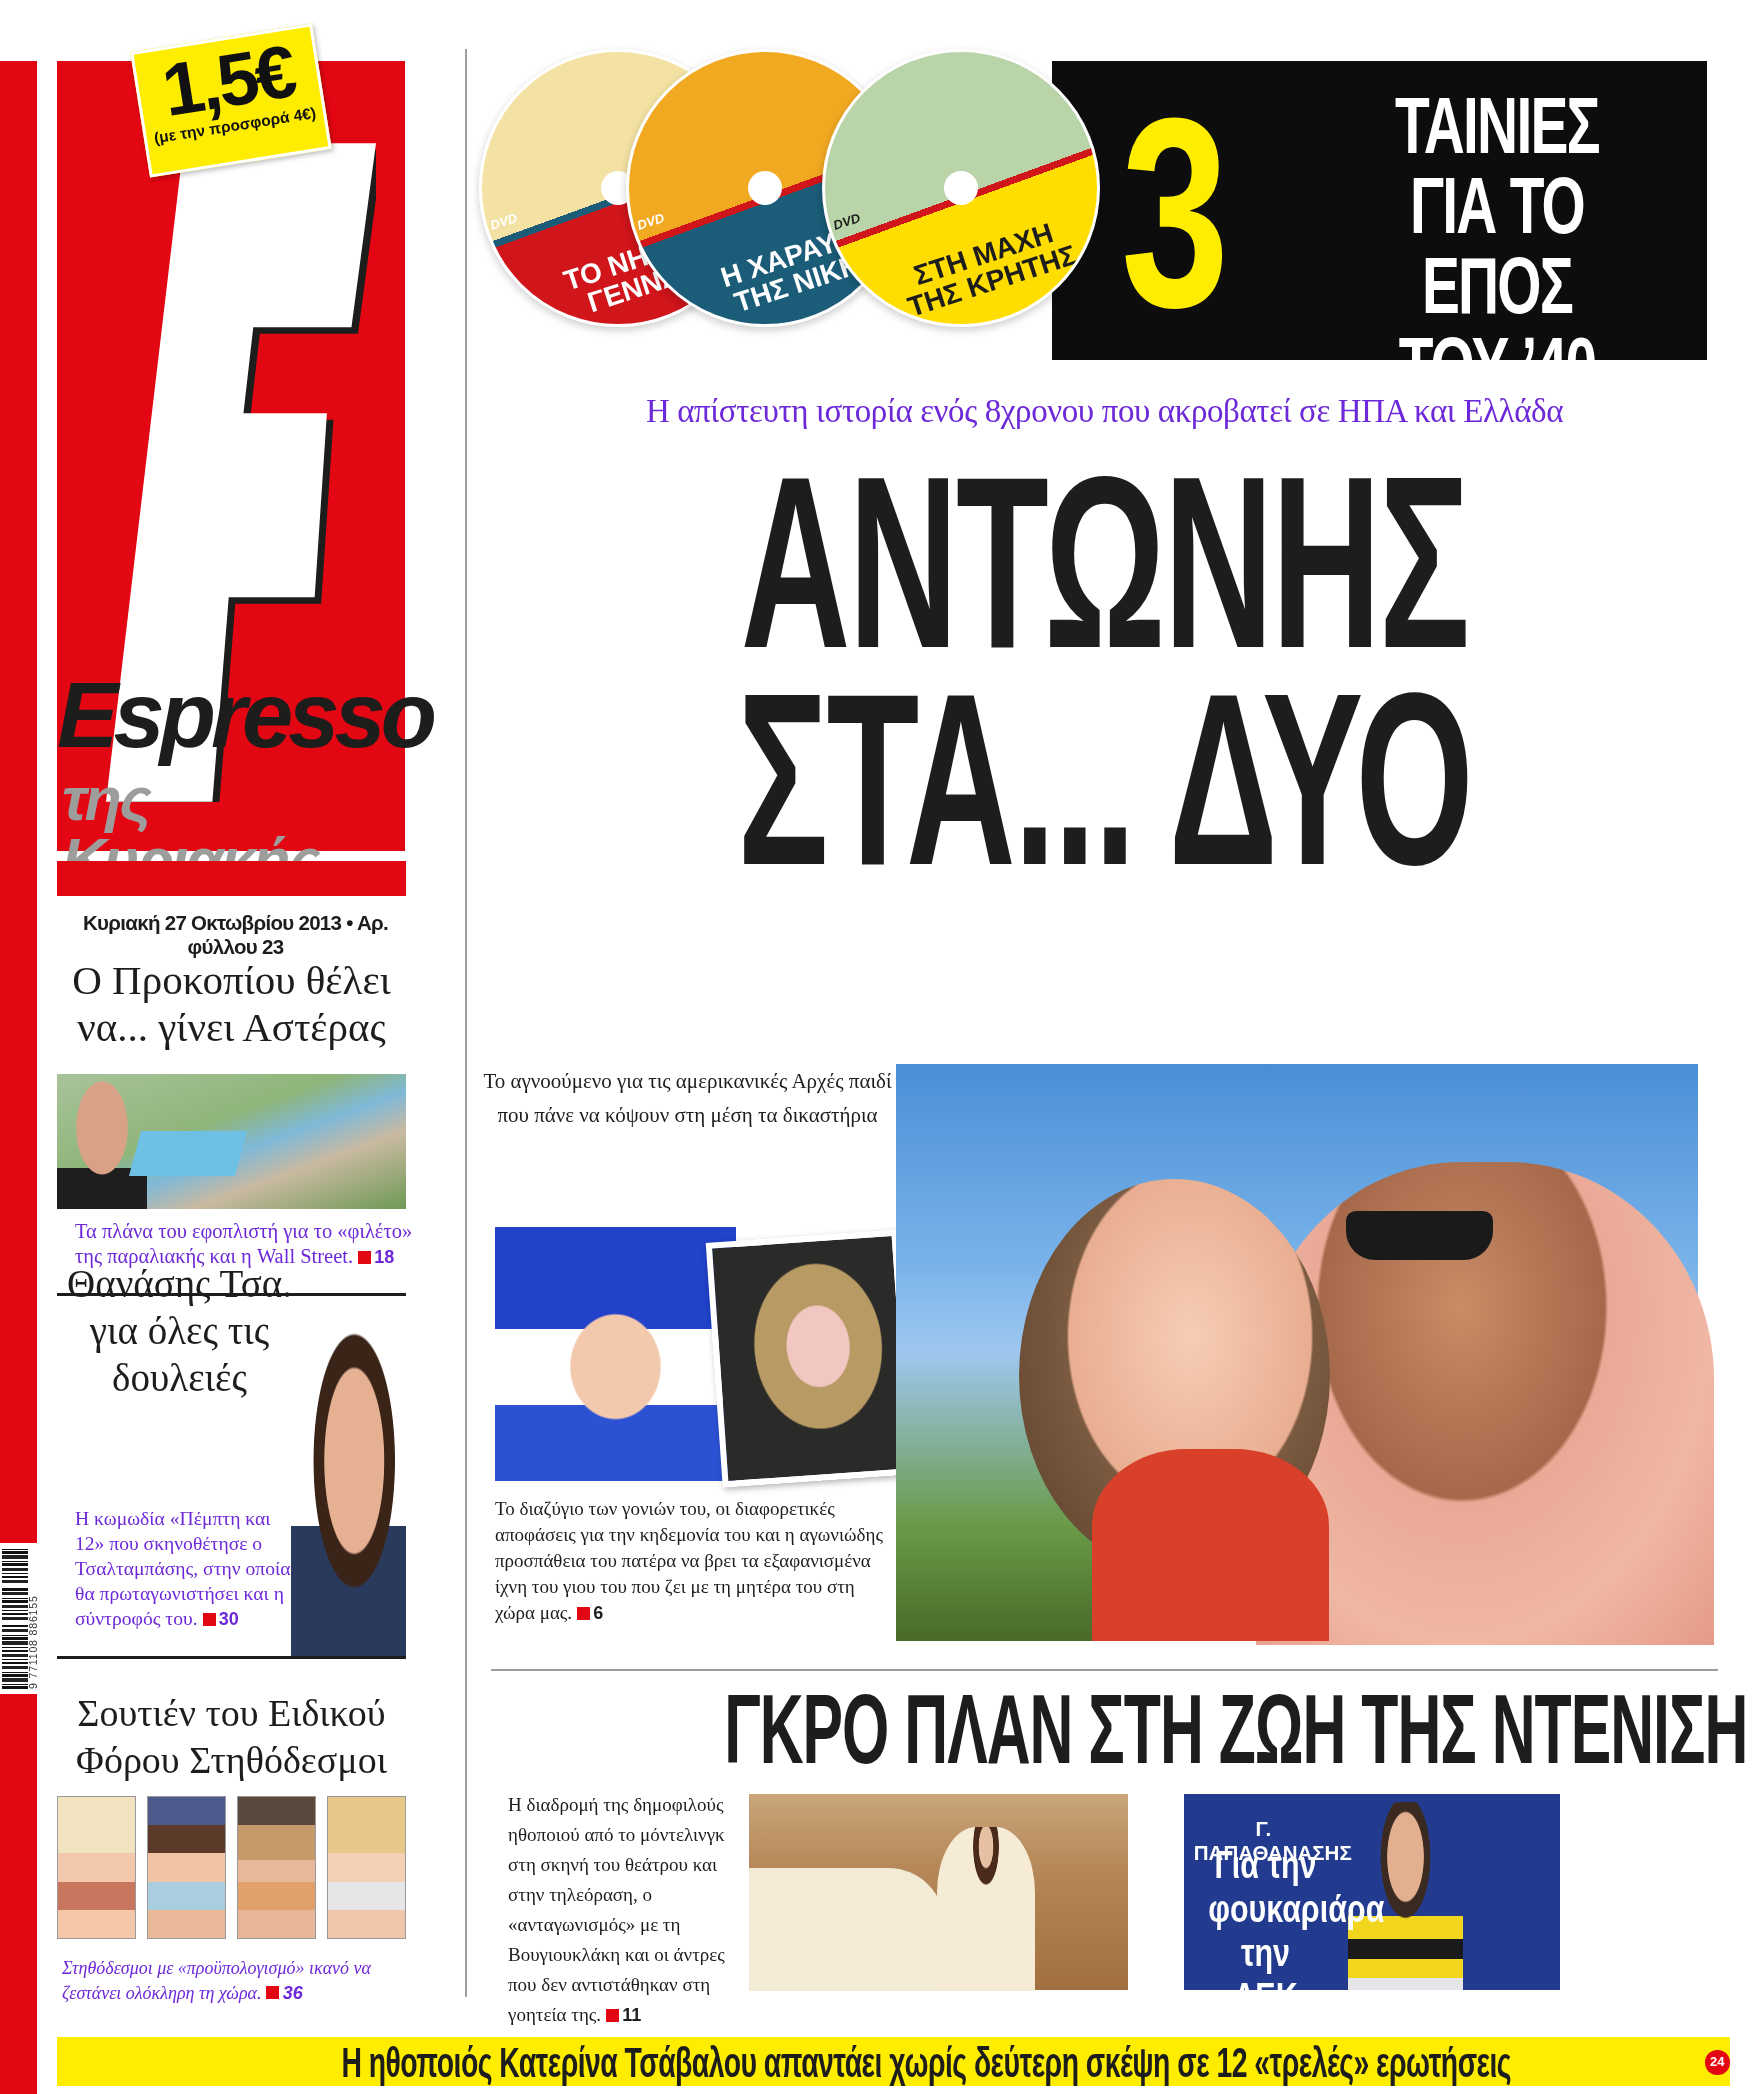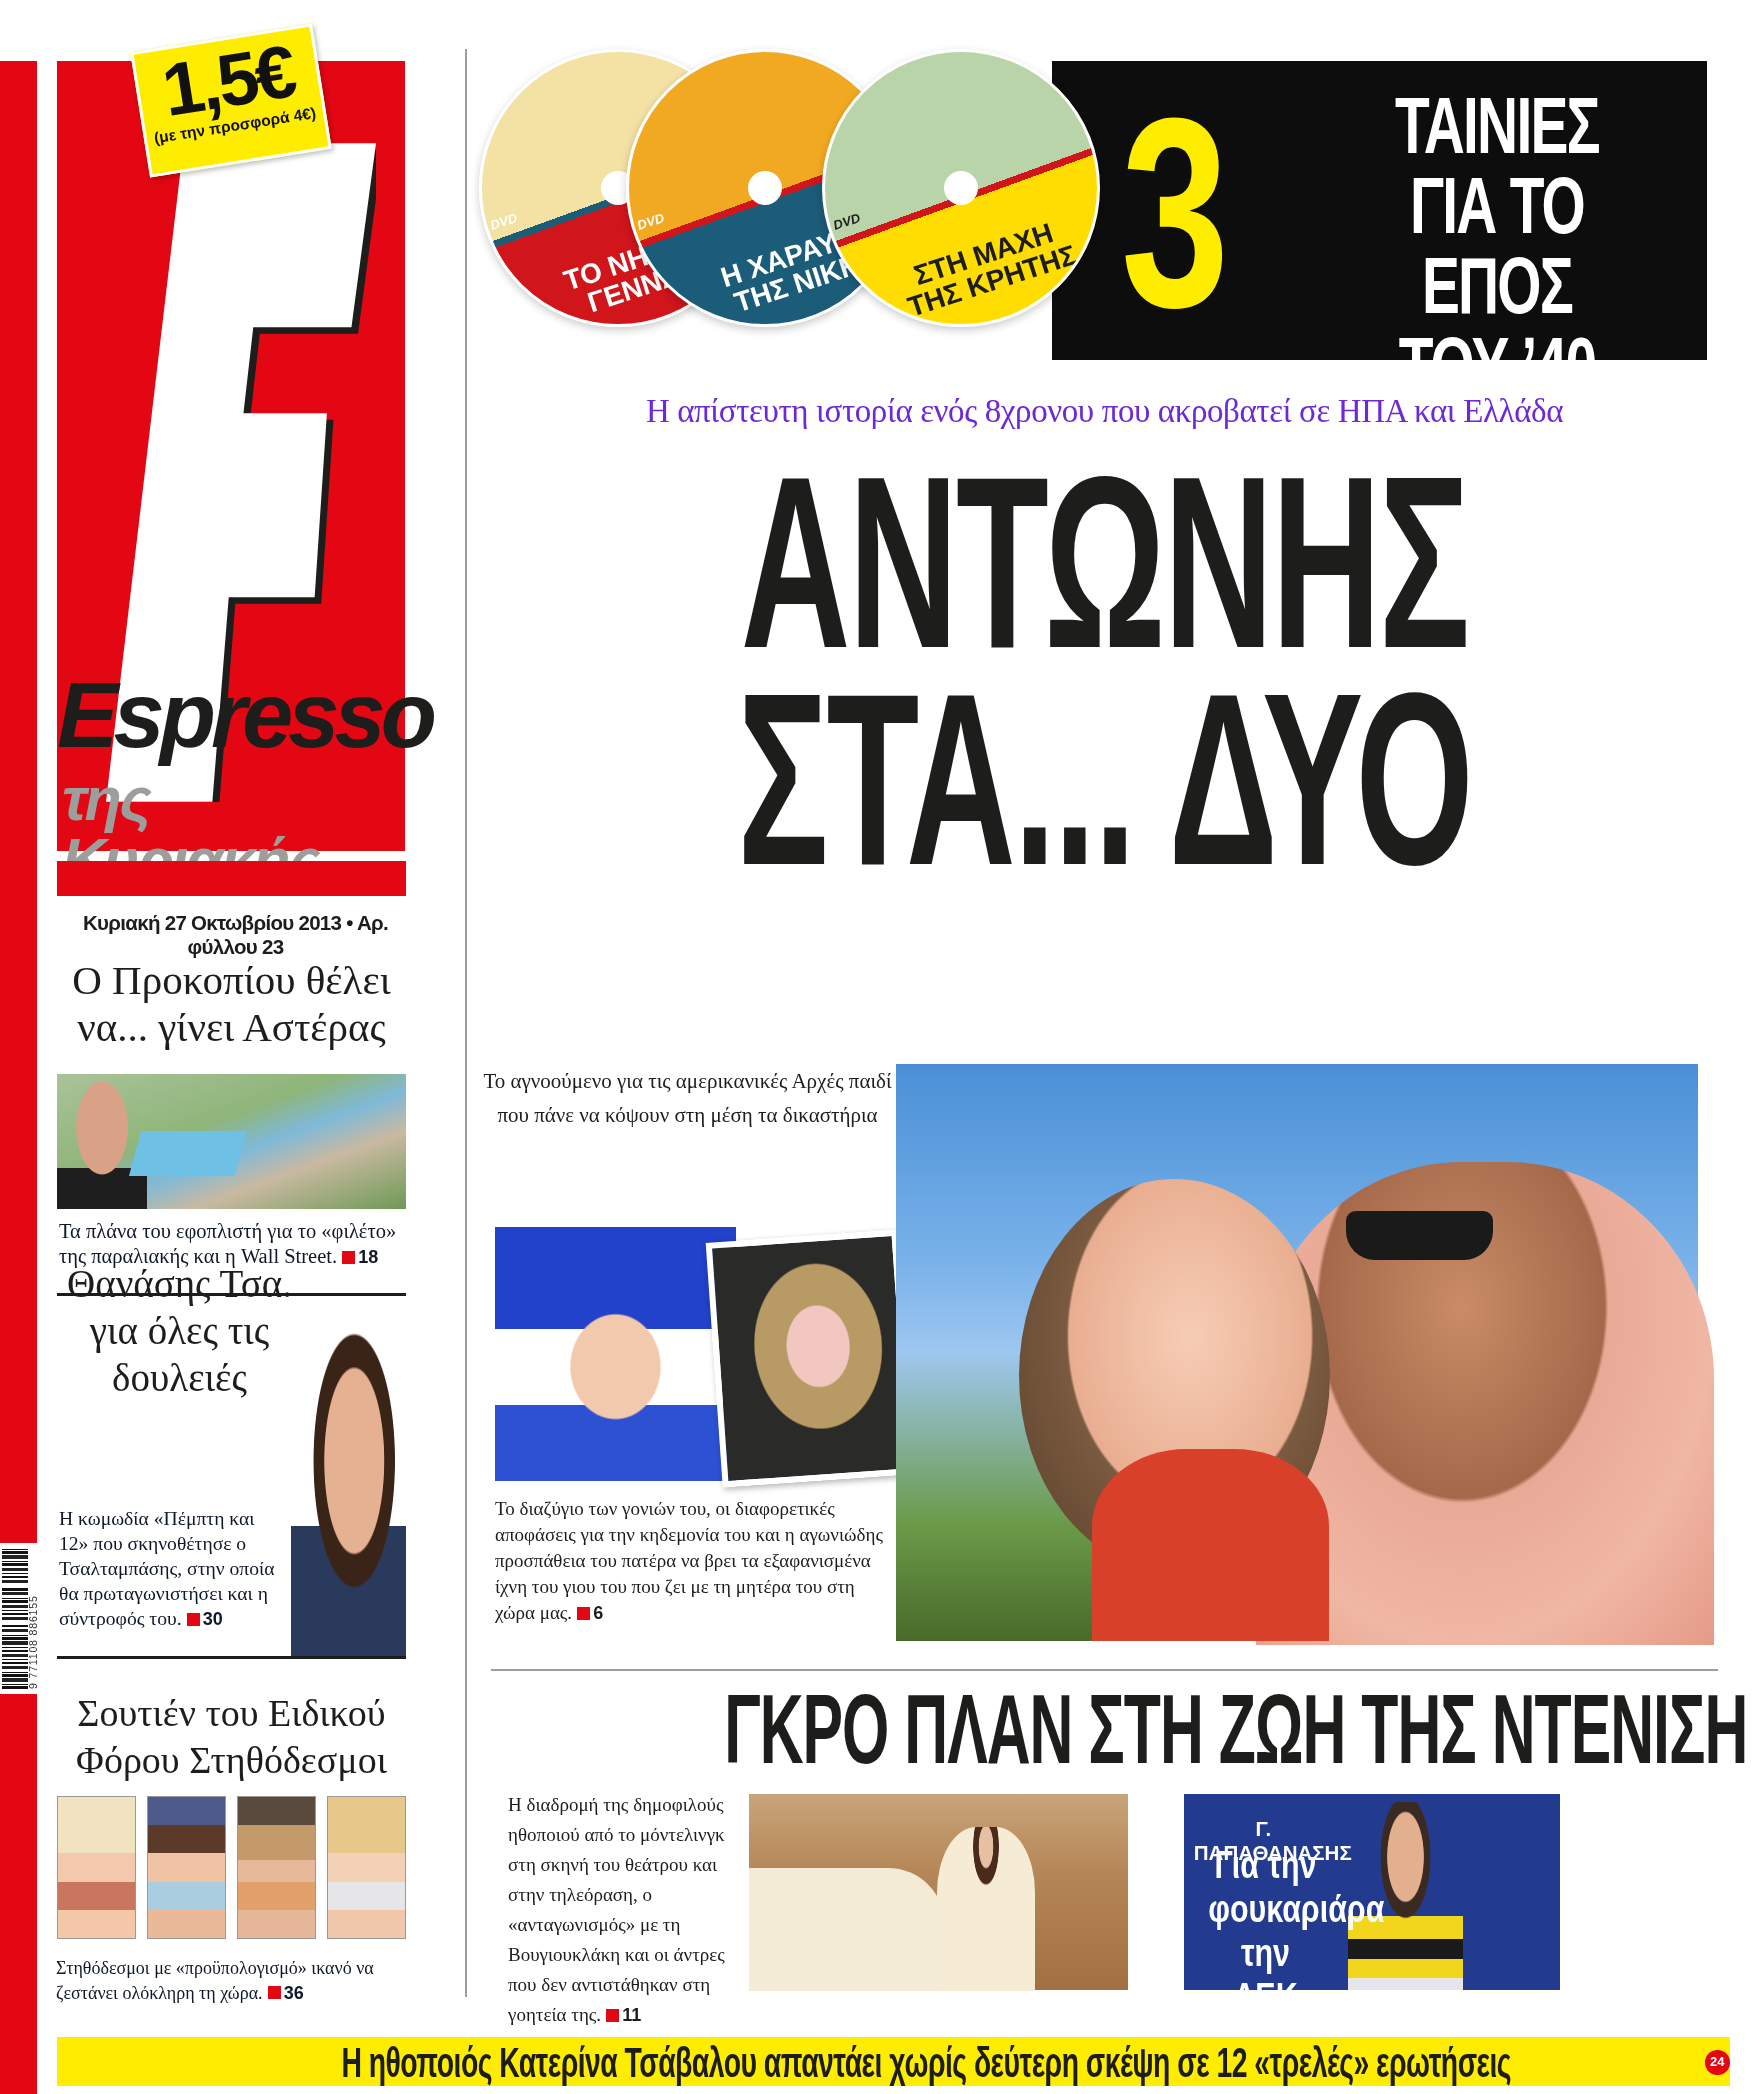--- a/index.html
+++ b/index.html
@@ -23,21 +23,21 @@
   .dateline { left: 61px; top: 911px; width: 349px; font-weight: bold; font-size: 20.5px; letter-spacing: -0.7px; text-align: center; }
 
   .price-tag { left: 139px; top: 37px; width: 184px; height: 127px; background: #ffed00; border: 3.3px solid #fff; transform: rotate(-9deg); box-shadow: 1.6px 2.5px 4.9px rgba(0,0,0,0.25); text-align: center; }
   .price-tag .price { font-weight: bold; font-size: 74px; line-height: 82px; letter-spacing: -3.3px; color: #111; }
   .price-tag .offer { font-weight: bold; font-size: 15.5px; color: #111; margin-top: -4.9px; }
 
   
   .serif-ital { font-family: "Liberation Serif", serif; }
   .serif { font-family: "Liberation Serif", serif; }
   .side-head { text-align: center; font-size: 41px; line-height: 47px; color: #1d1d1b; }
-  .side-body { font-size: 20.5px; line-height: 25px; color: #0f172a; }
+  .side-body { font-size: 20.5px; line-height: 25px; color: #6d28d9; margin-left: 16px; }
   .pg { font-family: "Liberation Sans", sans-serif; font-weight: bold; font-size: 18px; }
   .redsq { display: inline-block; width: 13px; height: 13px; background: #e30613; margin: 0 3.3px 0 4.9px; vertical-align: -0.8px; }
   .hr { height: 2.5px; background: #1d1d1b; }
   .photo { background: #ccc; overflow: hidden; }
 
   
   .dvd-black { left: 1052px; top: 61px; width: 655px; height: 299px; background: #0d0d0d; }
   .big-three { left: 1121px; top: 78px; font-family: "Liberation Sans", sans-serif; font-weight: bold; font-size: 270px; line-height: 1; color: #ffed00; letter-spacing: -8.2px; transform: scaleX(0.72); transform-origin: left top; }
   .dvd-title { left: 1309px; top: 86px; width: 376px; text-align: center; color: #fff; font-weight: bold; font-size: 79px; line-height: 80px; letter-spacing: -2.5px; transform: scaleX(0.72); transform-origin: center top; }
   .disc { width: 278px; height: 278px; border-radius: 50%; border: 3.3px solid #fff; box-shadow: 0 3.3px 8.2px rgba(0,0,0,0.2); overflow: hidden; }
@@ -119,21 +119,21 @@
 </div>
 <div class="abs hr" style="left:57px; top:1656px; width:349px;"></div>
 
 <div class="abs side-head serif-ital" style="left:57px; top:1690px; width:349px; font-size:38px;">Σουτιέν του Ειδικού Φόρου Στηθόδεσμοι</div>
 <div class="abs bra-row">
   <div class="bra" style="background:linear-gradient(180deg,#f1e2c0 0 40%,#f4c8ad 40% 60%,#c8765e 60% 80%,#f3c7a8 80%);"></div>
   <div class="bra" style="background:linear-gradient(180deg,#4f5a8c 0 20%,#5b3a2a 20% 40%,#f0c3a5 40% 60%,#aacde0 60% 80%,#e9b99a 80%);"></div>
   <div class="bra" style="background:linear-gradient(180deg,#5a4a3e 0 20%,#c49a6a 20% 45%,#e8b89a 45% 60%,#e2a06a 60% 80%,#e7b597 80%);"></div>
   <div class="bra" style="background:linear-gradient(180deg,#e8c88a 0 40%,#f3d1b6 40% 60%,#e6e6e8 60% 80%,#f1c7ac 80%);"></div>
 </div>
-<div class="abs side-body serif" style="left:56px; top:1956px; width:349px; font-size:18px; line-height:24.5px;">
+<div class="abs side-body serif" style="left:46px; top:1956px; width:349px; font-size:18px; line-height:24.5px;font-style:italic;">
   <span>Στηθόδεσμοι με «προϋπολογισμό» ικανό να ζεστάνει ολόκληρη τη χώρα.</span><span class="redsq"></span><span class="pg">36</span>
 </div>
 
 <div class="abs vline"></div>
 
 <div class="abs dvd-black"></div>
 <div class="abs disc" style="left:479px; top:49px; background:linear-gradient(160deg,#f3e2a3 0 52%,#1b5c78 52% 54%,#d0151b 54%);">
   <div class="hole"></div>
   <div class="dvdlogo" style="color:#fff;">DVD</div>
   <div class="lbl" style="left:78px; top:188px; width:188px; font-size:28px;">

